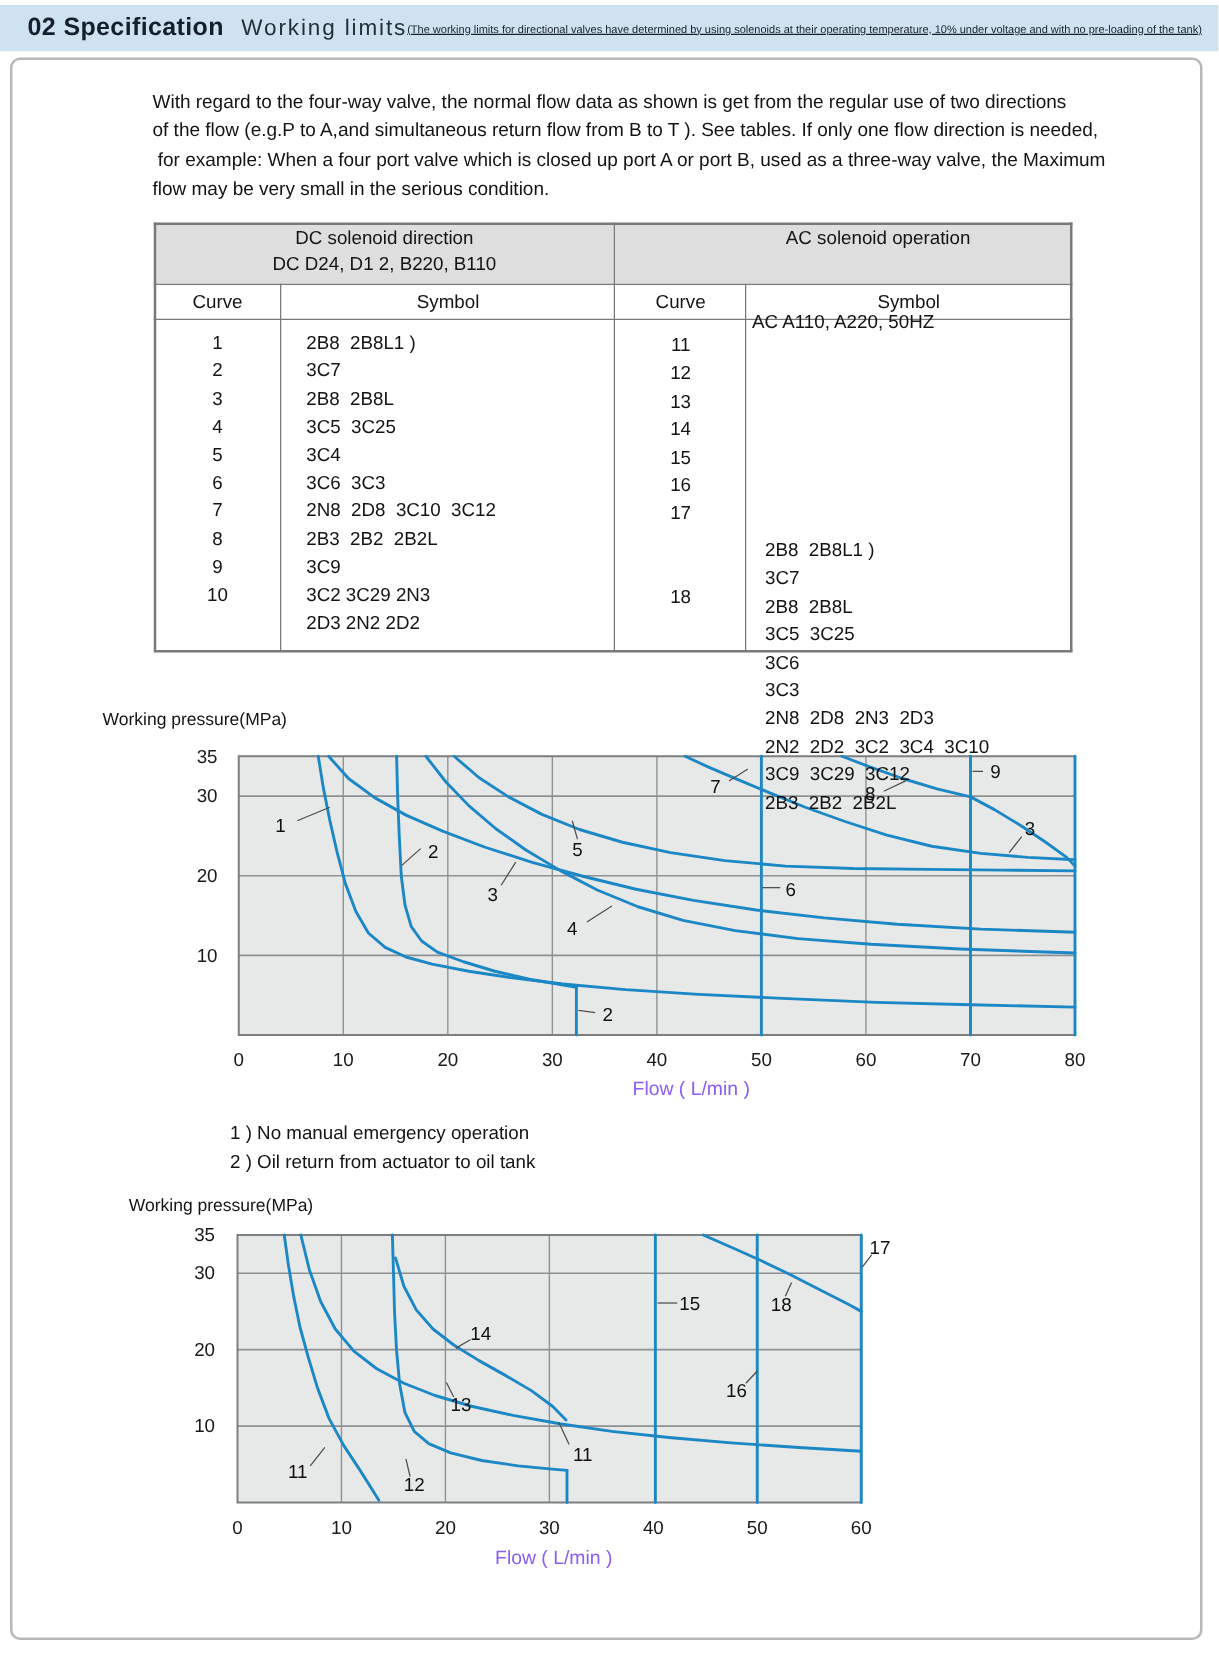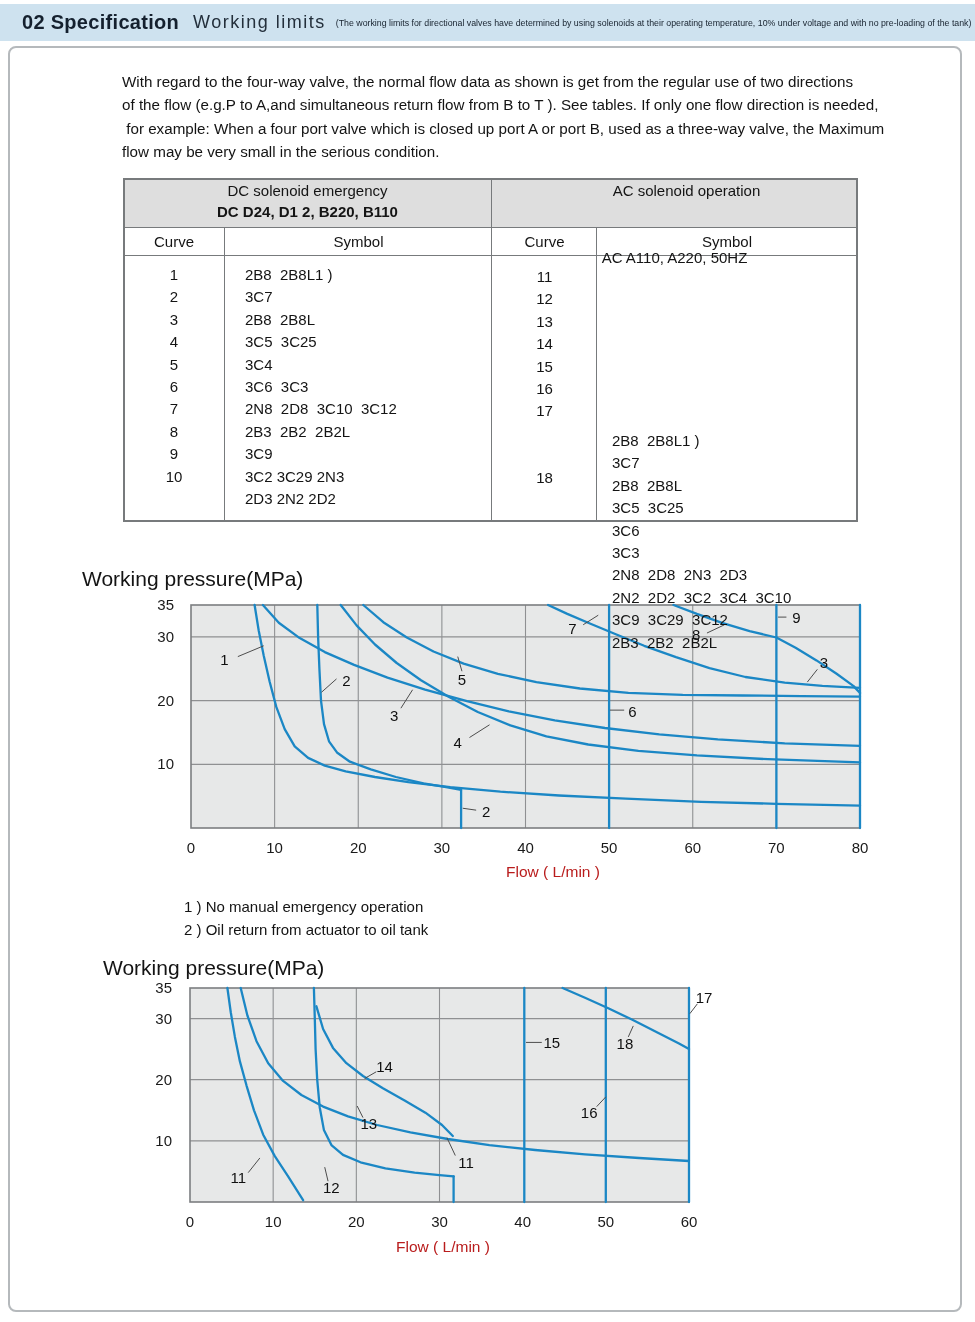--- a/index.html
+++ b/index.html
@@ -7,34 +7,34 @@
   .page{position:relative;width:975px;height:1322px;background:#ffffff;overflow:hidden;
         font-family:"Liberation Sans", sans-serif;color:#1a1a1a;}
   .abs{position:absolute;}
   .layer{position:absolute;inset:0;z-index:2;pointer-events:none;}
   #charts-svg{position:absolute;left:0;top:0;z-index:1;}
   
   .band{position:absolute;left:0;top:4px;width:975px;height:37px;background:#cee2ef;
         display:flex;align-items:center;padding-left:22px;box-sizing:border-box;z-index:2;}
   .band .heading{font-size:20px;font-weight:800;color:#14202e;letter-spacing:.3px;}
   .band .subheading{font-size:18px;font-weight:400;color:#232f3b;letter-spacing:1.5px;margin-left:14px;}
-  .band .note{font-size:8.8px;color:#17222e;margin-left:10px;white-space:nowrap;}
+  .band .note{font-size:8.8px;color:#17222e;white-space:nowrap;text-decoration:underline;}
   
   .content-box{position:absolute;left:8px;top:46px;width:950px;height:1262px;
                border:2px solid #b5b9bc;border-radius:8px;background:#ffffff;z-index:0;}
   .pre{white-space:pre;}
   .paragraph{left:82px;top:70px;font-size:15.2px;line-height:23.4px;color:#141414;margin-left:40px;}
   
   .tbg{left:124px;top:179px;width:733px;height:48px;background:#dedede;}
   .tline{background:#777a7c;}
   .tcell{font-size:15px;color:#141414;text-align:center;}
   .tcol{font-size:15px;line-height:22.4px;color:#141414;}
   .center{text-align:center;}
-  .chart-title{font-size:21px;color:#141414;}
-  .chart-caption{font-size:15.5px;color:#b91c1c;transform:translateX(-50%);}
+  .chart-title{font-size:14px;color:#141414;}
+  .chart-caption{font-size:15.5px;color:#8b5cf6;transform:translateX(-50%);}
   .footnotes{left:184px;top:885px;font-size:15px;line-height:23.4px;color:#141414;margin-top:10px;}
 </style>
 </head>
 <body>
 
 <div class="page">
 
   <div class="band">
     <span class="heading">02 Specification</span>
     <span class="subheading">Working limits</span>
@@ -167,23 +167,23 @@
       <div class="abs tline" style="left:123px;top:178px;width:735px;height:1.6px;"></div>
       <div class="abs tline" style="left:123px;top:227px;width:735px;height:1.2px;"></div>
       <div class="abs tline" style="left:123px;top:255px;width:735px;height:1.2px;"></div>
       <div class="abs tline" style="left:123px;top:520px;width:735px;height:1.6px;"></div>
       <div class="abs tline" style="left:123px;top:178px;width:1.6px;height:343px;"></div>
       <div class="abs tline" style="left:856px;top:178px;width:1.6px;height:343px;"></div>
       <div class="abs tline" style="left:491px;top:178px;width:1.4px;height:343px;"></div>
       <div class="abs tline" style="left:224px;top:227px;width:1.2px;height:294px;"></div>
       <div class="abs tline" style="left:596px;top:227px;width:1.2px;height:294px;"></div>
 
-      <div class="abs tcell" style="left:124px;top:182px;width:367px;">DC solenoid emergency</div>
-      <div class="abs tcell" style="left:124px;top:203px;width:367px;font-weight:bold;">DC    D24, D1 2, B220, B110</div>
-      <div class="abs tcell" style="left:504px;top:182px;width:365px;">AC solenoid operation</div>
+      <div class="abs tcell" style="left:124px;top:182px;width:367px;">DC solenoid direction</div>
+      <div class="abs tcell" style="left:124px;top:203px;width:367px;">DC    D24, D1 2, B220, B110</div>
+      <div class="abs tcell" style="left:520px;top:182px;width:365px;">AC solenoid operation</div>
       <div class="abs tcell" style="left:492px;top:203px;width:365px;margin-top:46px;">AC A110, A220, 50HZ</div>
       <div class="abs tcell" style="left:123px;top:233px;width:102px;">Curve</div>
       <div class="abs tcell" style="left:225px;top:233px;width:267px;">Symbol</div>
       <div class="abs tcell" style="left:492px;top:233px;width:105px;">Curve</div>
       <div class="abs tcell" style="left:597px;top:233px;width:260px;">Symbol</div>
 
       <div class="abs tcol pre center" style="left:123px;top:264px;width:102px;">1
 2
 3
 4

